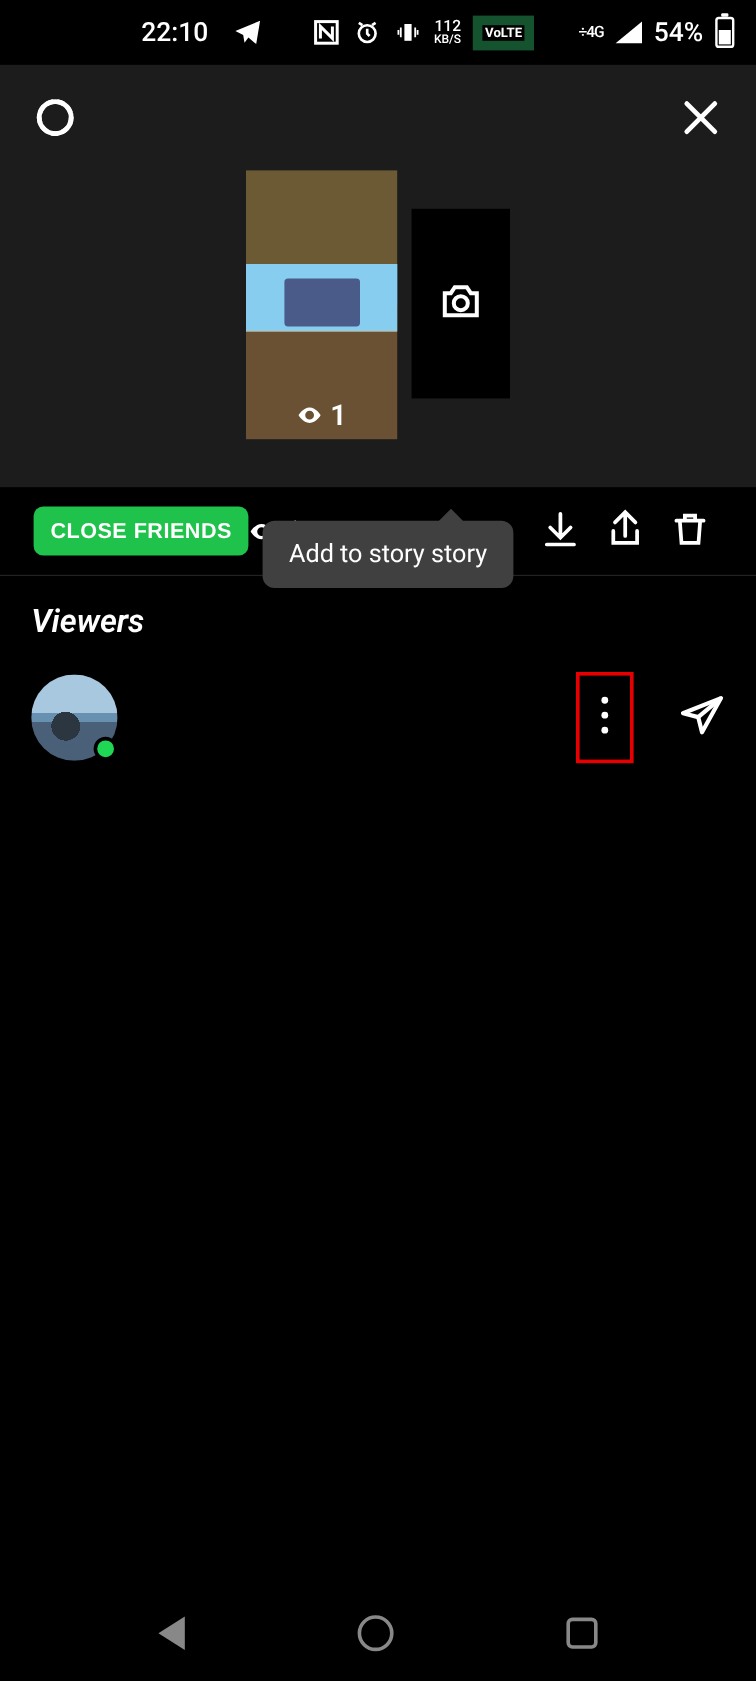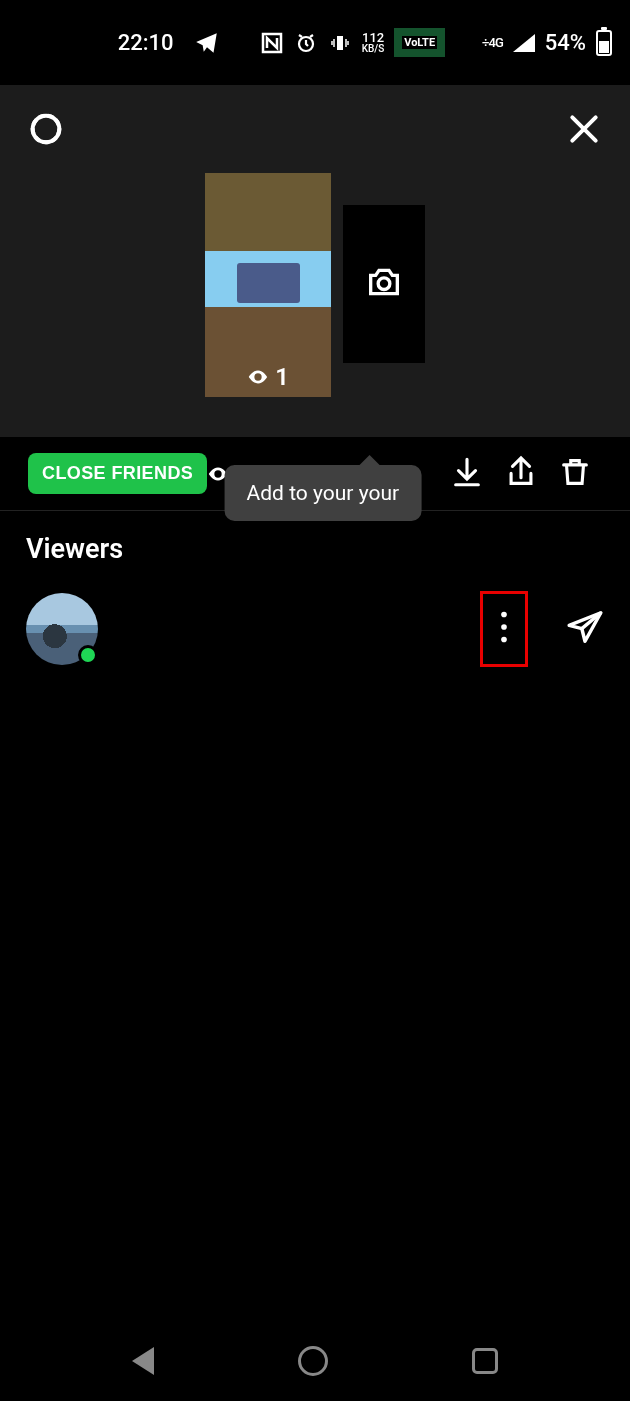--- a/index.html
+++ b/index.html
@@ -7,21 +7,21 @@
     width: 630px;
     height: 1401px;
     background: #000;
     color: #fff;
     font-family: -apple-system, Roboto, sans-serif;
     position: relative;
     overflow: hidden;
   }
   
   .status-bar {
-    height: 85px;
+    height: 54px;
     background: #000;
     display: flex;
     align-items: center;
     justify-content: flex-end;
     padding: 0 18px;
     gap: 10px;
     font-size: 22px;
     font-weight: 500;
   }
   .status-bar .time { margin-right: 10px; }
@@ -144,21 +144,21 @@
     border-radius: 8px;
     border: none;
   }
   .view-count-lg {
     display: flex; align-items: center; gap: 8px;
     font-size: 24px; font-weight: 600;
   }
   .action-row .spacer { flex: 1; }
   .action-icon { margin: 0 10px; }
 
-  .viewers-section { padding: 22px 26px; }
+  .viewers-section { padding: 22px 26px; font-style: italic; }
   .viewers-title { font-size: 27px; font-weight: 600; }
   .viewer-row {
     display: flex;
     align-items: center;
     margin-top: 26px;
     gap: 20px;
   }
   .avatar {
     width: 72px; height: 72px; border-radius: 50%;
     background: radial-gradient(circle at 40% 60%, #2b3640 0 12px, transparent 12px),
@@ -266,21 +266,21 @@
     <div class="add-story-tile">
       <span>
         <svg width="40" height="40" viewBox="0 0 24 24" fill="none" stroke="#fff" stroke-width="2">
           <path d="M4 8h3l2-3h6l2 3h3v11H4z"></path>
             <circle cx="12" cy="13" r="3.5"></circle>
         </svg>
       </span>
     </div>
   </div>
 
-  <div class="tooltip">Add to your your</div>
+  <div class="tooltip">Add to story story</div>
 
   <div style="height:40px"></div>
 </div>
 
 <div class="action-row">
   <button class="close-friends-btn">CLOSE FRIENDS</button>
   <div class="view-count-lg">
     <svg width="22" height="22" viewBox="0 0 24 24" fill="#fff">
         <path d="M12 5c-6 0-10 7-10 7s4 7 10 7 10-7 10-7-4-7-10-7zm0 11a4 4 0 110-8 4 4 0 010 8z"></path>
       </svg>

